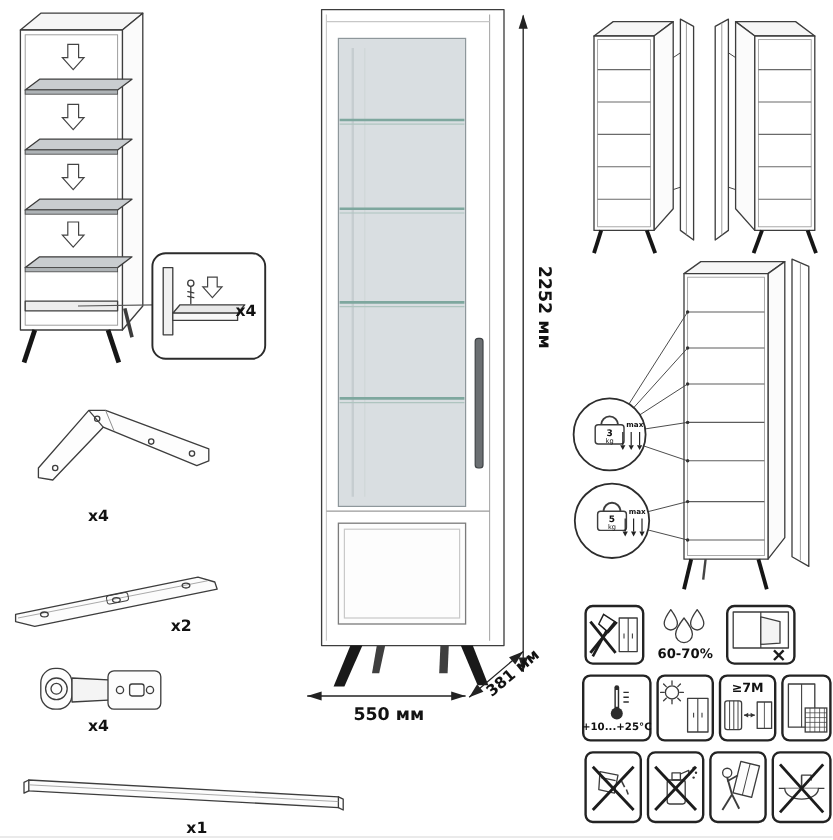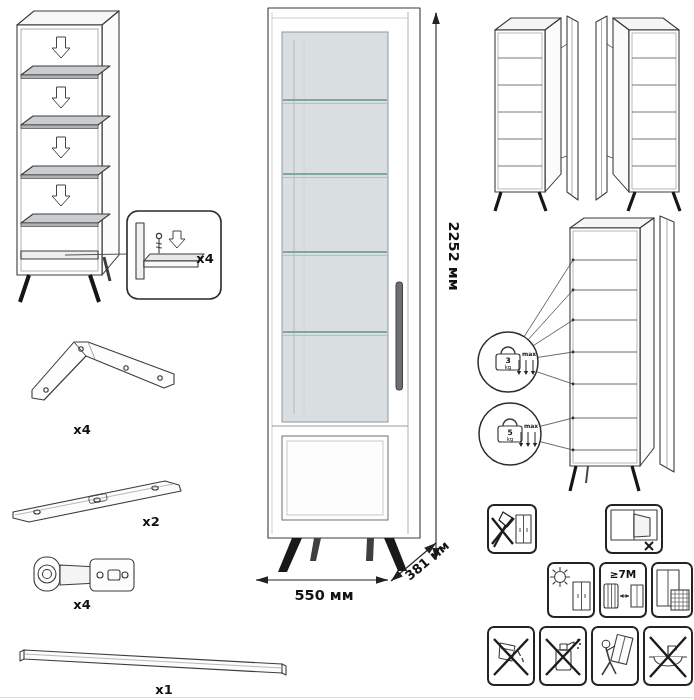--- a/index.html
+++ b/index.html
@@ -293,31 +293,50 @@
         <line x1="34.5" y1="9" x2="34.5" y2="37" stroke="#3d3d3d" stroke-width="0.9"></line>
         <line x1="31" y1="22" x2="31" y2="26" stroke="#3d3d3d" stroke-width="0.9"></line>
         <line x1="38" y1="22" x2="38" y2="26" stroke="#3d3d3d" stroke-width="0.9"></line>
         <line x1="5" y1="41" x2="20" y2="13" stroke="#1c1c1c" stroke-width="2.2"></line>
         <polygon points="14,6 25,13 18,21 10,14" fill="#ffffff" stroke="#1c1c1c" stroke-width="1.2"></polygon>
         <line x1="3" y1="12" x2="24" y2="38" stroke="#1c1c1c" stroke-width="2.4"></line>
         <line x1="24" y1="12" x2="3" y2="38" stroke="#1c1c1c" stroke-width="2.4"></line>
       </svg>
     </div>
 
+    <div class="icon-box noborder" style="left:58px;top:2px;width:60px;height:56px">
+      <svg width="44" height="32" viewBox="0 0 44 32">
+        <path class="sk" d="M10,2 C10,2 4.5,9.5 4.5,13.5 a5.5,5.5 0 0 0 11,0 C15.5,9.5 10,2 10,2 Z"></path>
+        <path class="sk" d="M32,2 C32,2 26.5,9.5 26.5,13.5 a5.5,5.5 0 0 0 11,0 C37.5,9.5 32,2 32,2 Z"></path>
+        <path class="sk" d="M21,9 C21,9 14,18 14,22.5 a7,7 0 0 0 14,0 C28,18 21,9 21,9 Z"></path>
+      </svg>
+      <div class="icon-label" style="font-size:11px">60-70%</div>
+    </div>
 
     <div class="icon-box" style="left:122px;top:6px;width:58px;height:50px">
       <svg width="52" height="44" viewBox="0 0 52 44">
         <rect class="sk" x="3" y="3" width="46" height="30"></rect>
         <line x1="26" y1="3" x2="26" y2="33" stroke="#3d3d3d" stroke-width="1"></line>
         <polygon class="sk" style="fill:#f3f3f3" points="26,7 42,11 42,29 26,30"></polygon>
         <line x1="37" y1="35" x2="45" y2="43" stroke="#1c1c1c" stroke-width="2"></line>
         <line x1="45" y1="35" x2="37" y2="43" stroke="#1c1c1c" stroke-width="2"></line>
       </svg>
     </div>
 
+    <div class="icon-box" style="left:2px;top:64px;width:58px;height:56px">
+      <svg width="54" height="32" viewBox="0 0 54 32">
+        <line x1="27" y1="4" x2="27" y2="21" stroke="#2c2c2c" stroke-width="4" stroke-linecap="round"></line>
+        <line x1="27" y1="6" x2="27" y2="20" stroke="#ffffff" stroke-width="1.6"></line>
+        <circle cx="27" cy="25.5" r="5" fill="#2c2c2c"></circle>
+        <line x1="32.5" y1="8" x2="37" y2="8" stroke="#2c2c2c" stroke-width="1.2"></line>
+        <line x1="32.5" y1="12" x2="37" y2="12" stroke="#2c2c2c" stroke-width="1.2"></line>
+        <line x1="32.5" y1="16" x2="37" y2="16" stroke="#2c2c2c" stroke-width="1.2"></line>
+      </svg>
+      <div class="icon-label" style="font-size:8.5px">+10...+25°C</div>
+    </div>
 
     <div class="icon-box" style="left:64px;top:64px;width:48px;height:56px">
       <svg width="44" height="48" viewBox="0 0 44 48">
         <circle class="sk" cx="11" cy="11" r="5.5"></circle>
         <g stroke="#3d3d3d" stroke-width="1.1" stroke-linecap="round">
           <line x1="11" y1="1.5" x2="11" y2="4.5"></line>
             <line x1="11" y1="17.5" x2="11" y2="20.5"></line>
           <line x1="1.5" y1="11" x2="4.5" y2="11"></line>
             <line x1="17.5" y1="11" x2="20.5" y2="11"></line>
           <line x1="4" y1="4" x2="6.2" y2="6.2"></line>

